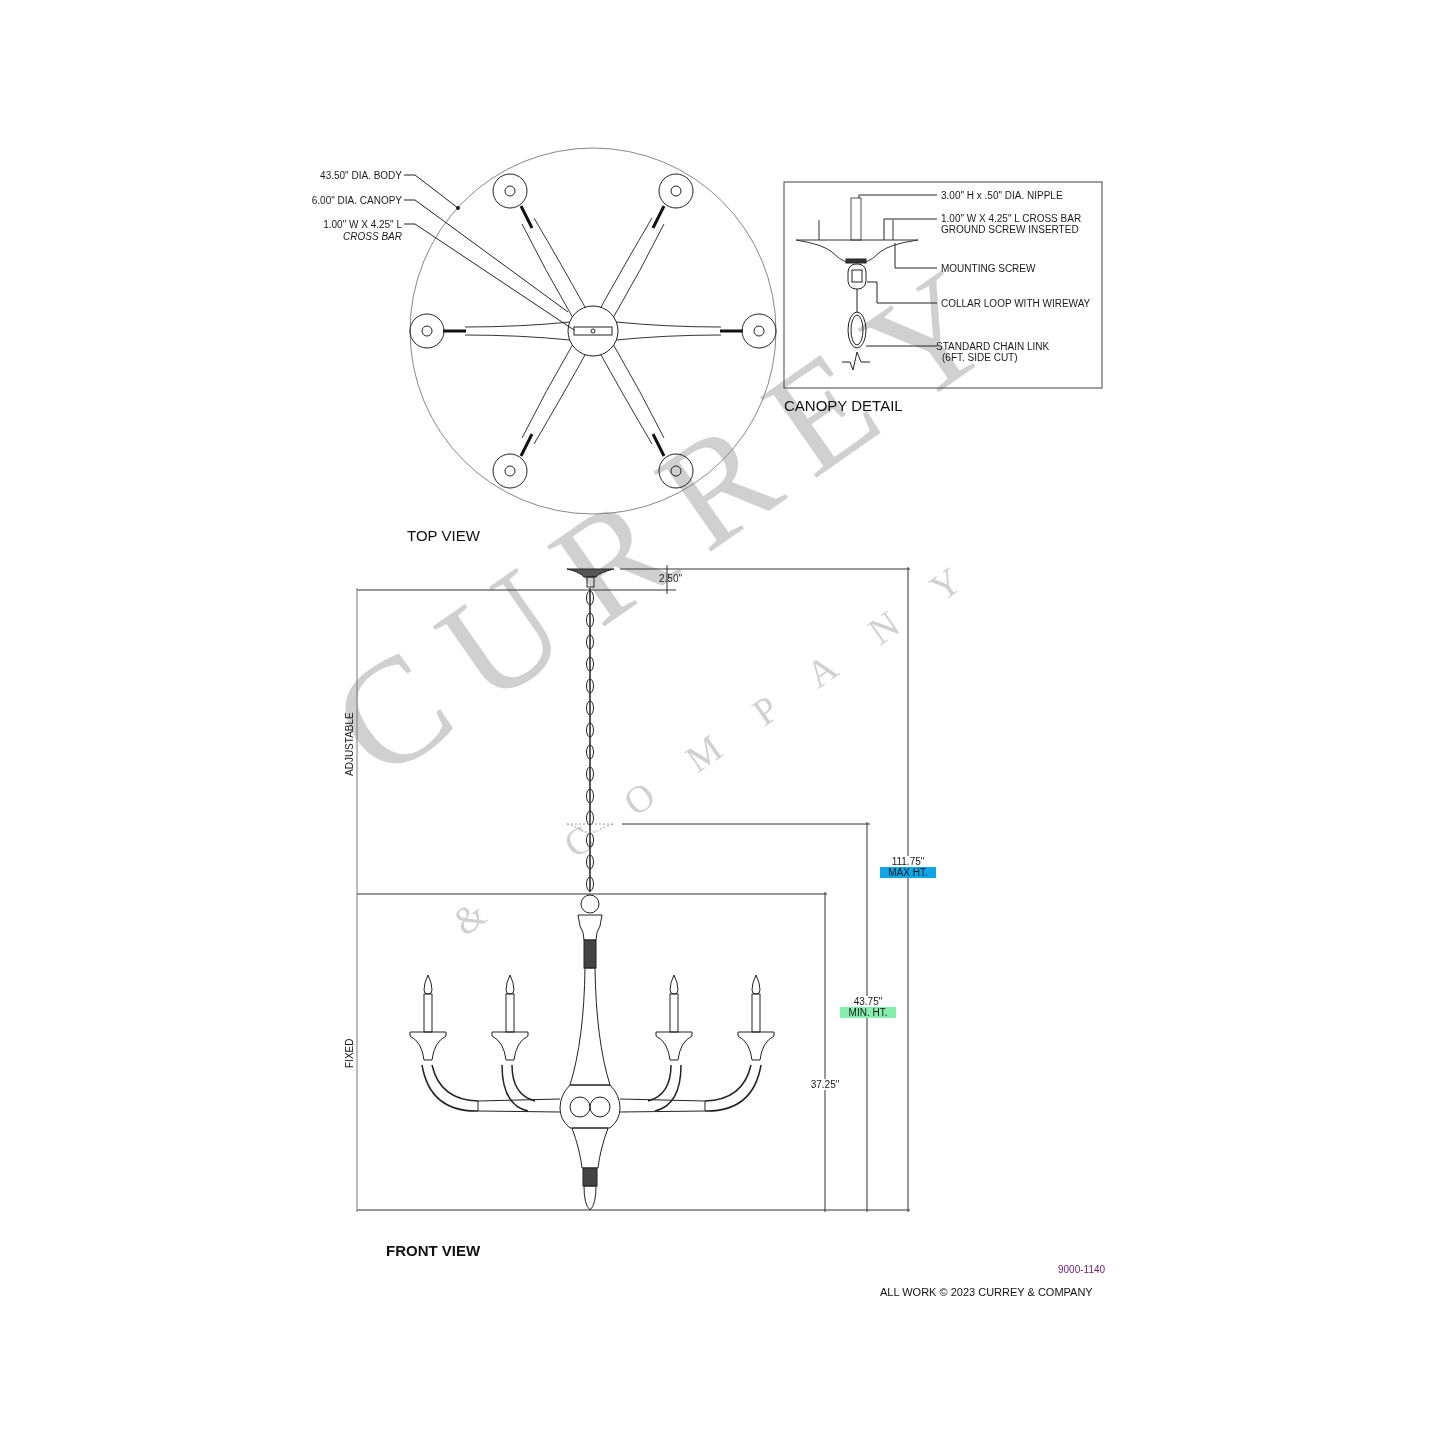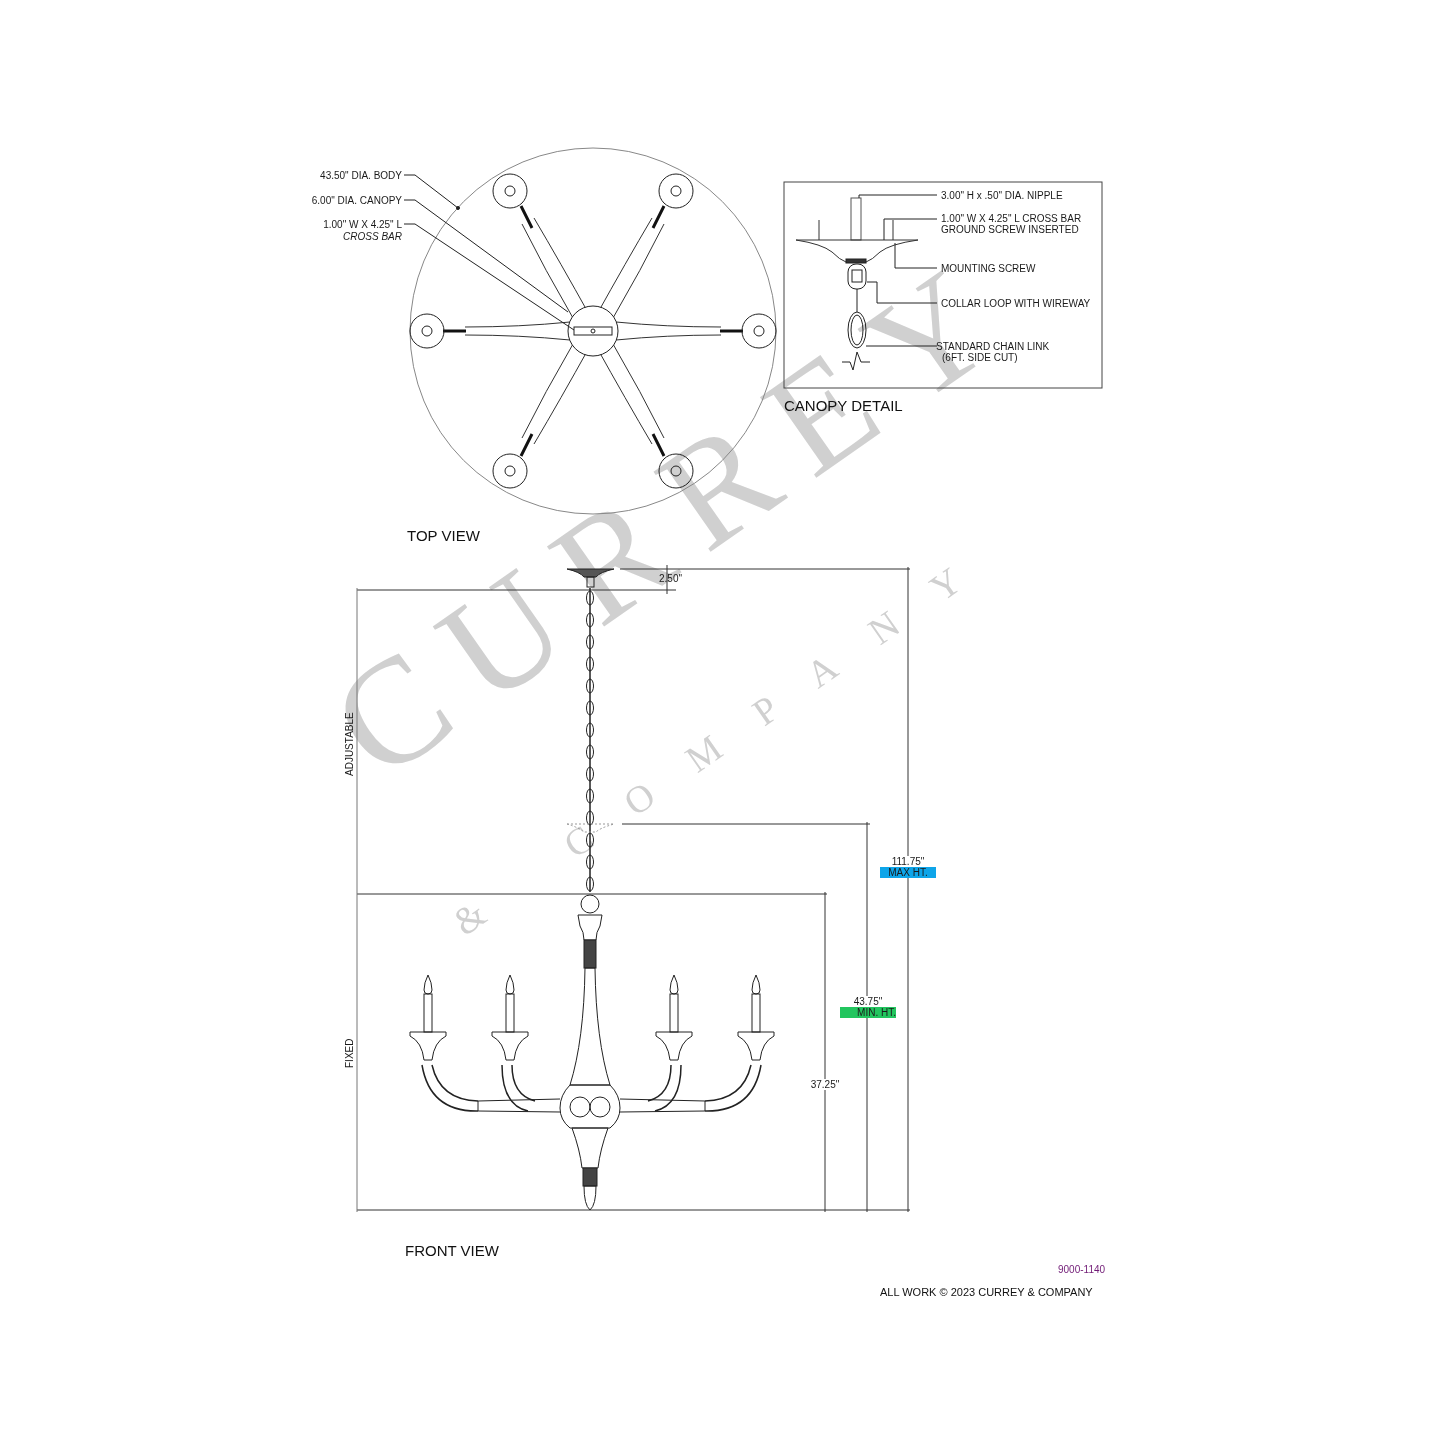--- a/index.html
+++ b/index.html
@@ -200,18 +200,18 @@
 <div class="lbl" style="left:936px; top:341px;">STANDARD CHAIN LINK</div>
 <div class="lbl" style="left:942px; top:352px;">(6FT. SIDE CUT)</div>
 <div class="title" style="left:784px; top:397px;">CANOPY DETAIL</div>
 
 <div class="lbl" style="left:659px; top:573px;">2.50"</div>
 <div class="vert" style="left:344px; top:776px;">ADJUSTABLE</div>
 <div class="vert" style="left:344px; top:1068px;">FIXED</div>
 <div class="lbl c" style="left:880px; top:856px; width:56px; background:#fff;">111.75"</div>
 <div class="lbl c" style="left:880px; top:867px; width:56px; background:#0ea5e9;">MAX HT.</div>
 <div class="lbl c" style="left:840px; top:996px; width:56px; background:#fff;">43.75"</div>
-<div class="lbl c" style="left:840px; top:1007px; width:56px; background:#22c55e;text-align:right;">MIN. HT.</div>
+<div class="lbl c" style="left:840px; top:1007px; width:56px; background:#86efac;">MIN. HT.</div>
 <div class="lbl c" style="left:803px; top:1079px; width:44px; background:#fff;">37.25"</div>
-<div class="title" style="left:405px; top:1242px;">FRONT VIEW</div>
+<div class="title" style="left:386px; top:1242px;font-weight:bold;">FRONT VIEW</div>
 
 <div class="part-no" style="left:1058px; top:1264px;">9000-1140</div>
 <div class="copyright" style="left:880px; top:1286px;">ALL WORK © 2023 CURREY &amp; COMPANY</div>
 
 </body></html>

